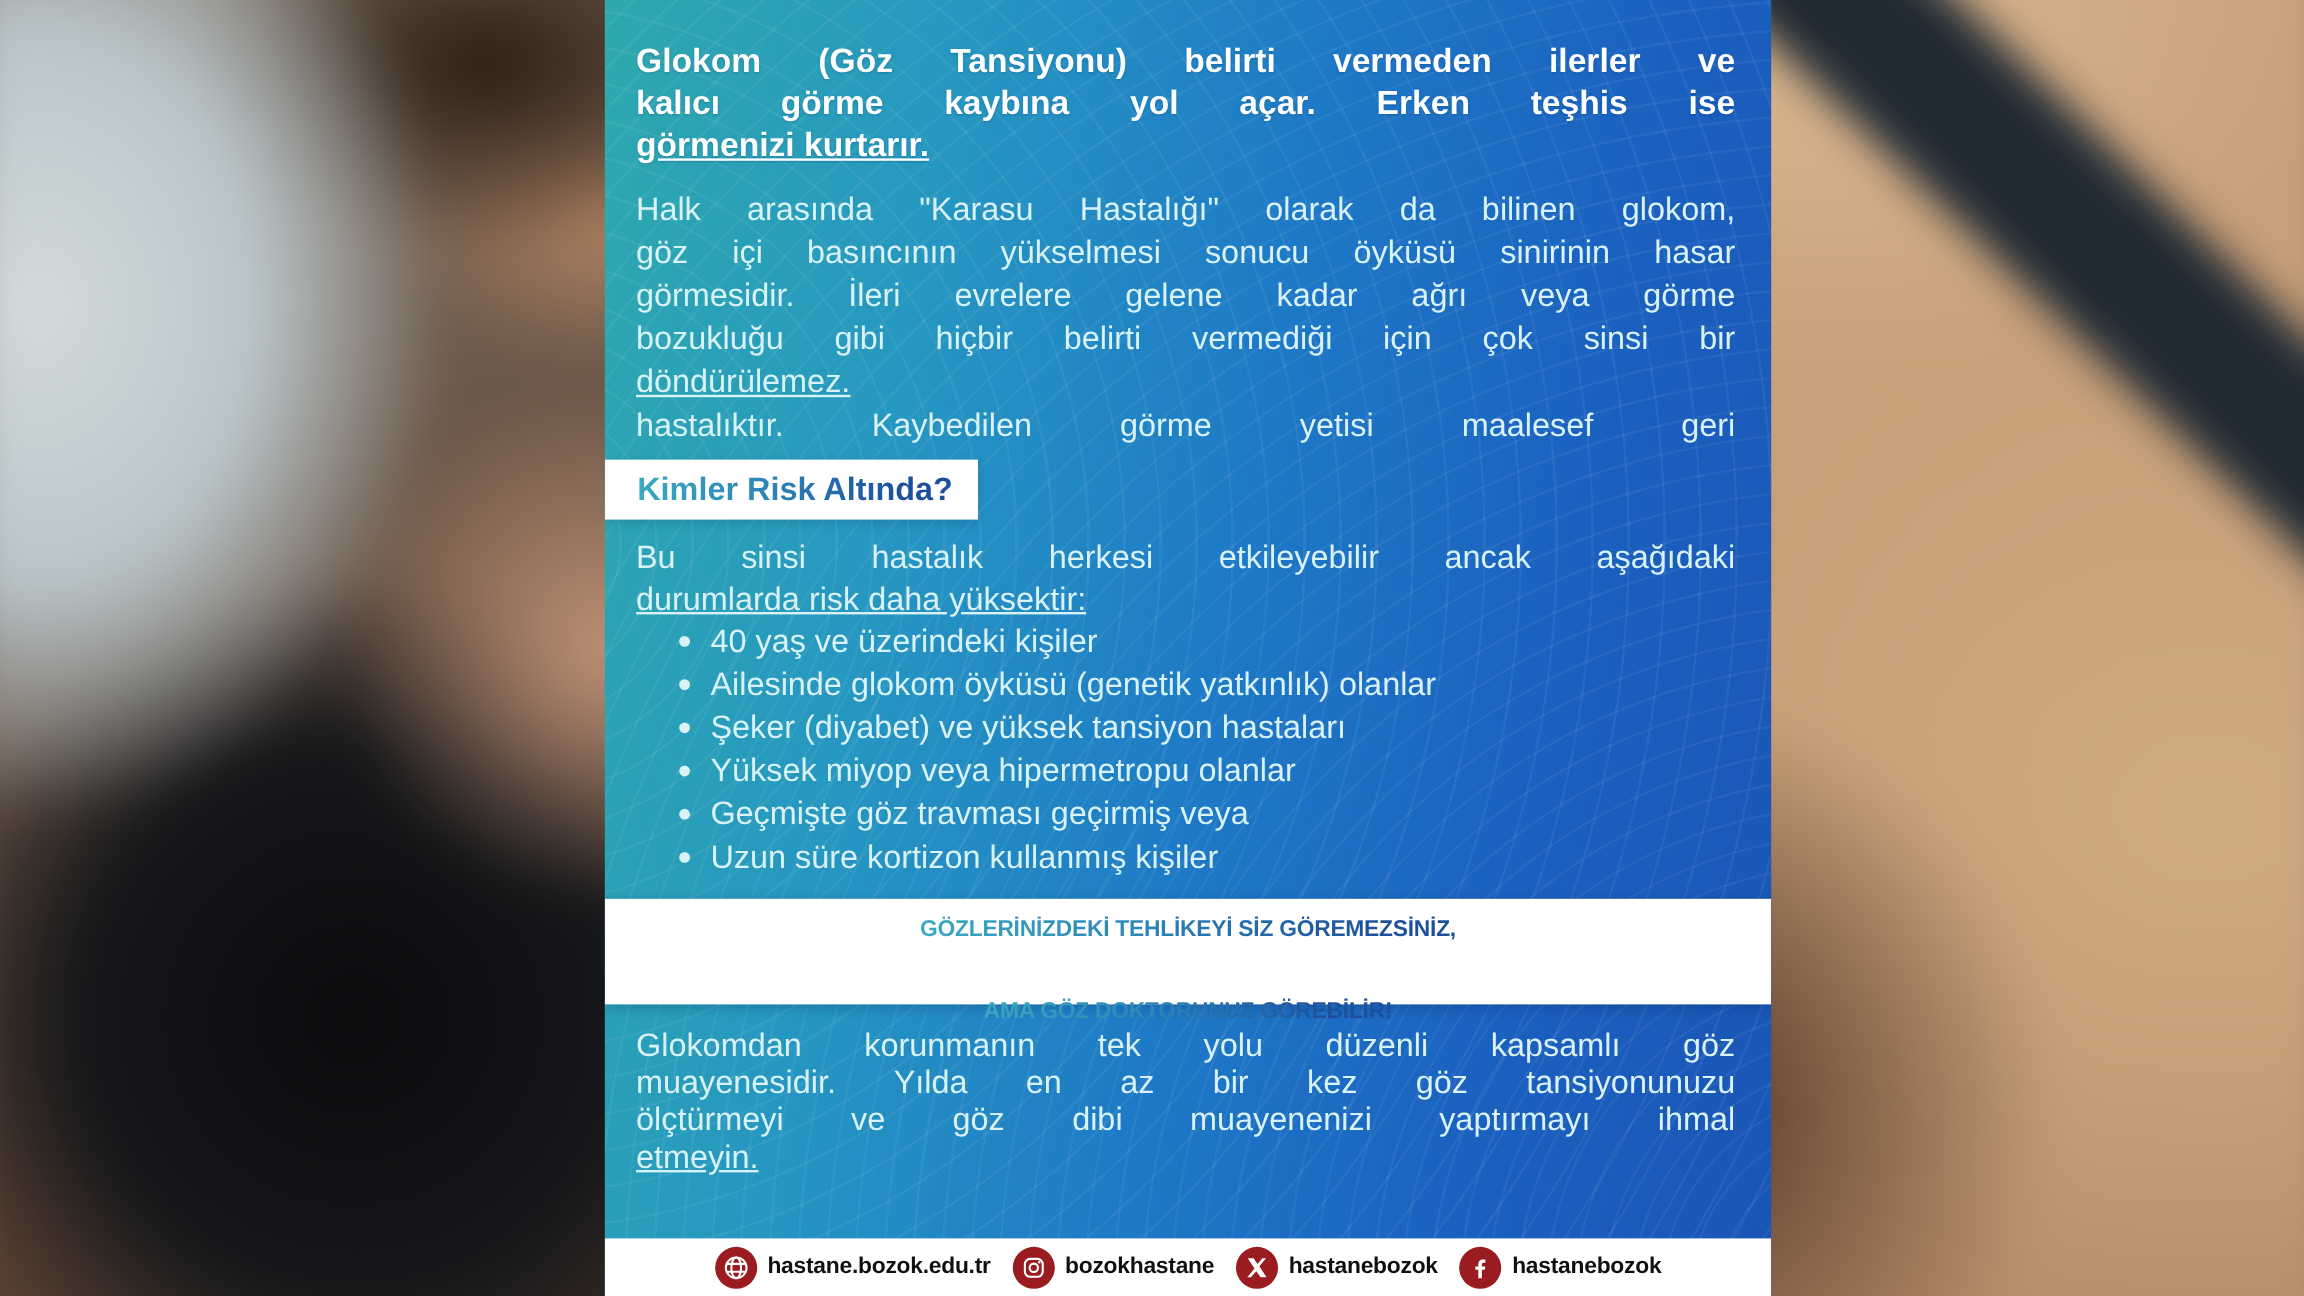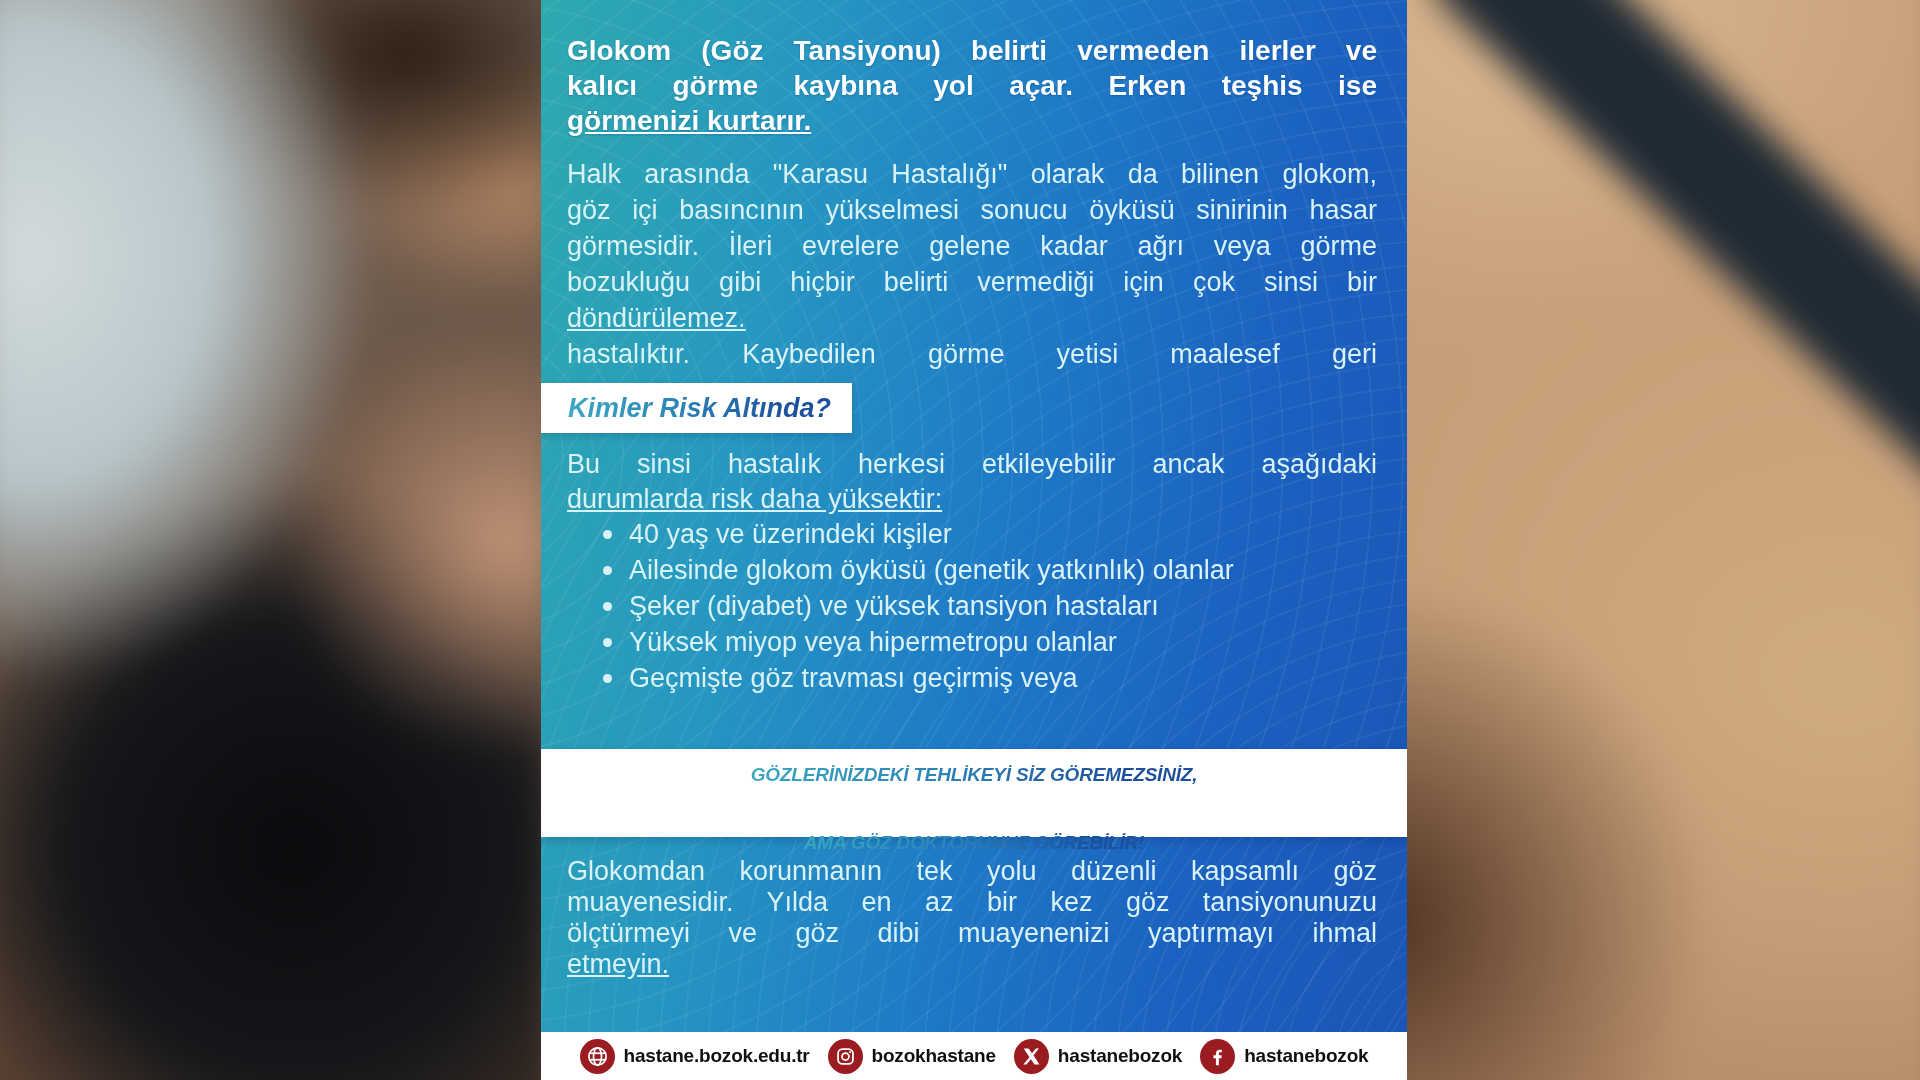--- a/index.html
+++ b/index.html
@@ -18,21 +18,21 @@
     linear-gradient(160deg,#7b6b5d 0%,#6a5546 45%,#392a21 100%);}
   .bg-right{left:1390px;width:530px;background:
     radial-gradient(520px 400px at 28% 6%, #dab78f 0%, rgba(218,183,143,0) 70%),
     radial-gradient(440px 440px at 2% 82%, #4e3122 0%, rgba(78,49,34,0) 70%),
     radial-gradient(650px 520px at 82% 62%, #d0aa81 0%, rgba(208,170,129,0) 78%),
     linear-gradient(180deg,#caa27b 0%,#c59c75 55%,#b68b67 100%);}
   .band{position:absolute;left:130px;top:-60px;width:780px;height:120px;background:#202a34;
         transform:rotate(44deg);transform-origin:left top;border-radius:40px;}
 
   
-  .poster{position:absolute;left:541px;top:0;width:866px;height:1080px;overflow:hidden;
+  .poster{position:absolute;left:504px;top:0;width:972px;height:1080px;overflow:hidden;
           background:linear-gradient(100deg,#2ea9ae 0%,#2697c1 26%,#1e7ac6 52%,#1b61c0 76%,#1a55b5 100%);}
   .rings{position:absolute;inset:0;pointer-events:none;background:
     repeating-radial-gradient(circle at -8% 42%, rgba(255,255,255,.055) 0 2px, transparent 2px 30px),
     repeating-radial-gradient(circle at 108% 100%, rgba(255,255,255,.05) 0 2px, transparent 2px 24px);}
 
   .abs{position:absolute;left:26px;right:30px;}
   .jline{text-align:justify;text-align-last:justify;}
   .jline.last{text-align-last:left;text-decoration:underline;}
 
   .headline{top:33px;font-size:28px;line-height:35px;font-weight:700;color:#fcfeff;
@@ -40,21 +40,21 @@
   .para{color:#d8f2f6;font-size:27px;font-weight:400;}
   .p1{top:156px;line-height:36px;}
   .p2{top:447px;line-height:35px;}
   .p3{top:856px;line-height:31px;}
 
   .risk-box{position:absolute;left:0;top:383px;width:311px;height:50px;background:#ffffff;
             display:flex;align-items:center;padding-left:27px;box-sizing:border-box;
             box-shadow:0 3px 8px rgba(0,20,60,.18);}
   .risk-title{font-size:27px;font-weight:700;}
 
-  .grad-text{color:#1c5aa0;font-style:italic;}
+  .grad-text{color:#1c5aa0;}
   @supports ((-webkit-background-clip:text) or (background-clip:text)){
     .grad-text{background:linear-gradient(90deg,#3aa9c0 0%,#2e86b8 40%,#1c4f9c 85%);
                -webkit-background-clip:text;background-clip:text;color:transparent;}
   }
 
   .bullets{position:absolute;left:26px;right:30px;top:516px;margin:0;padding:0;list-style:none;
            color:#d8f2f6;font-size:27px;line-height:36px;}
   .bullets li{position:relative;padding-left:32px;margin-left:30px;}
   .bullets li::before{content:"";position:absolute;left:6px;top:14px;width:9px;height:9px;
            border-radius:50%;background:#d8f2f6;}
@@ -108,20 +108,21 @@
       <div class="jline">Bu sinsi hastalık herkesi etkileyebilir ancak aşağıdaki</div>
       <div class="jline last">durumlarda risk daha yüksektir:</div>
     </div>
 
     <ul class="bullets">
       <li>40 yaş ve üzerindeki kişiler</li>
       <li>Ailesinde glokom öyküsü (genetik yatkınlık) olanlar</li>
       <li>Şeker (diyabet) ve yüksek tansiyon hastaları</li>
       <li>Yüksek miyop veya hipermetropu olanlar</li>
       <li>Geçmişte göz travması geçirmiş veya</li>
+      <li>Uzun süre kortizon kullanmış kişiler</li>
     </ul>
 
     <div class="banner">
       <div class="banner-line grad-text">GÖZLERİNİZDEKİ TEHLİKEYİ SİZ GÖREMEZSİNİZ,</div>
       <div class="banner-line grad-text">AMA GÖZ DOKTORUNUZ GÖREBİLİR!</div>
     </div>
 
     <div class="abs para p3">
       <div class="jline">Glokomdan korunmanın tek yolu düzenli kapsamlı göz</div>
       <div class="jline">muayenesidir. Yılda en az bir kez göz tansiyonunuzu</div>

